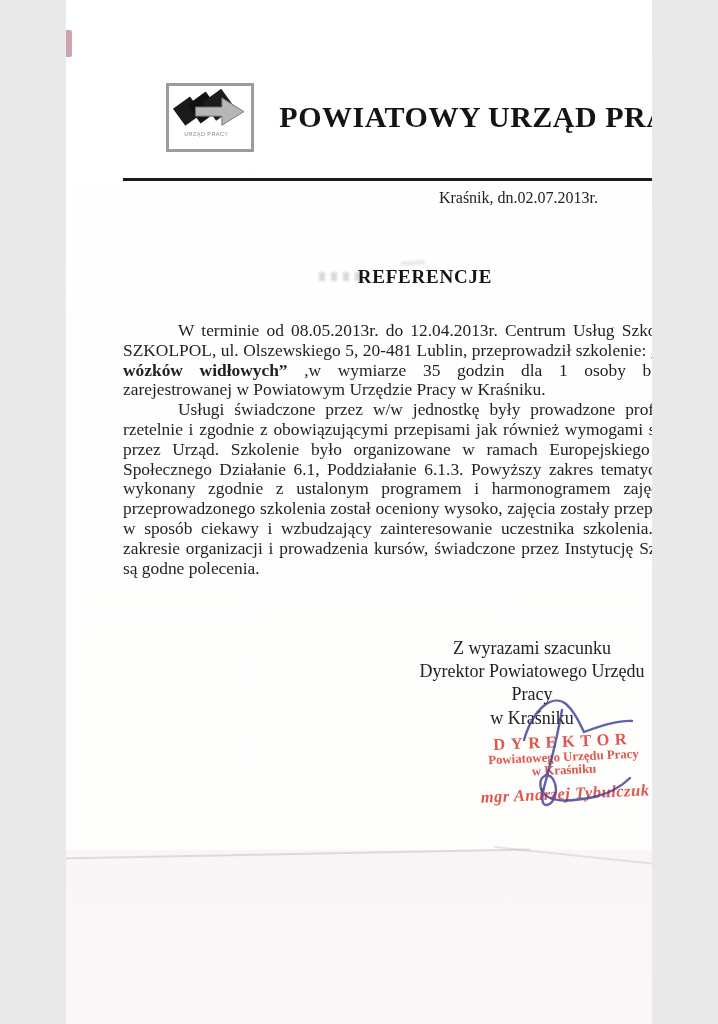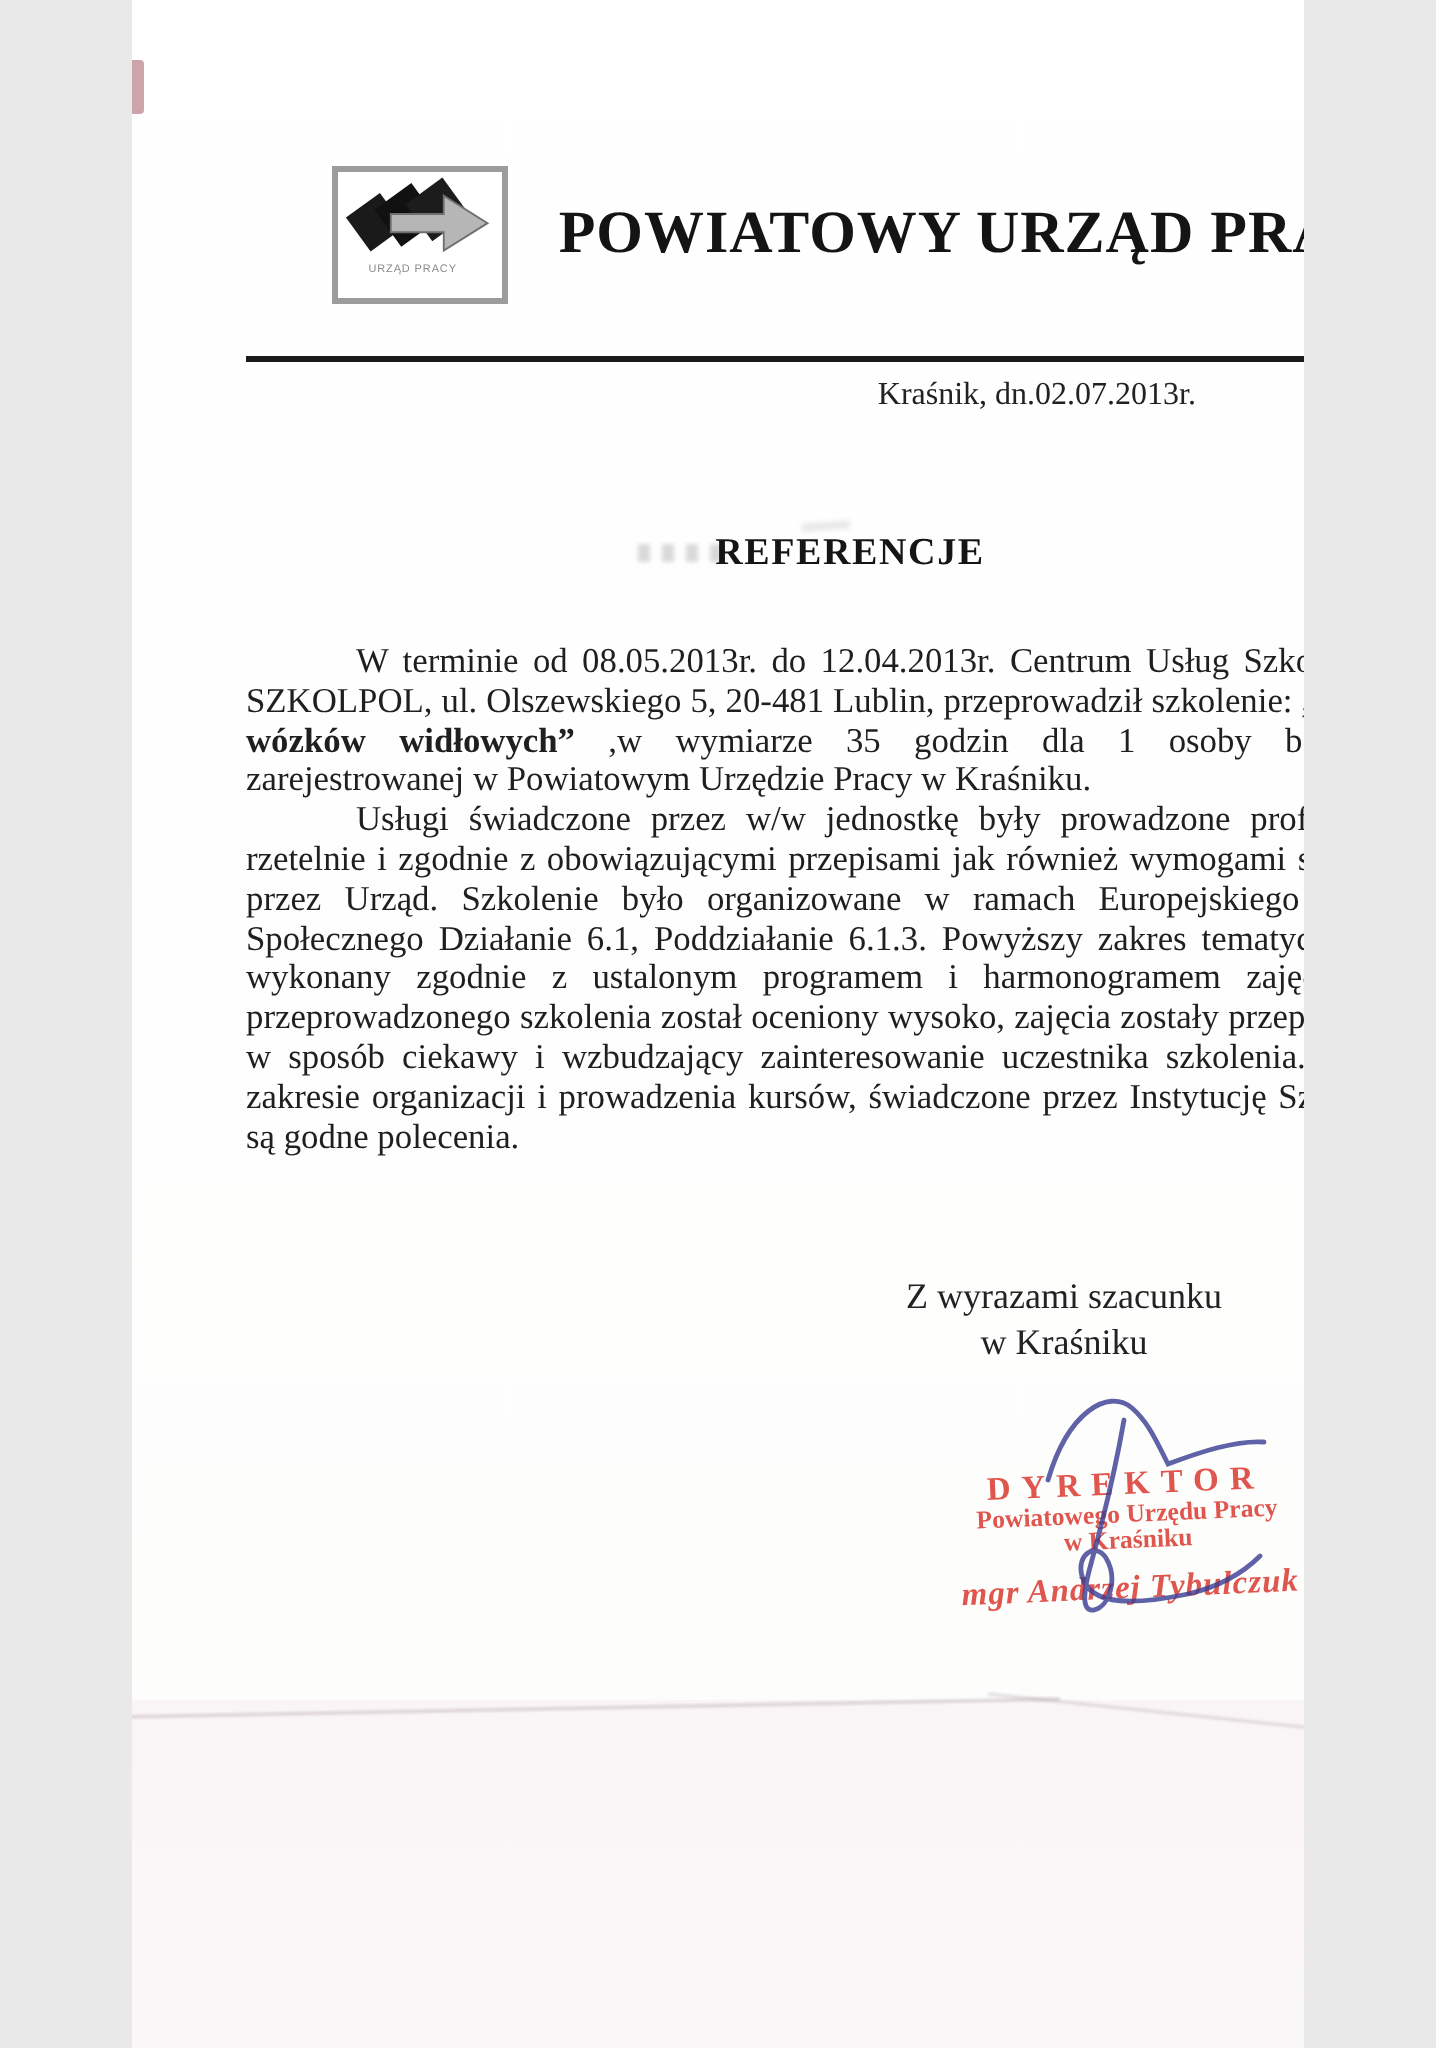--- a/index.html
+++ b/index.html
@@ -171,20 +171,21 @@
 
   <div class="doc-title">REFERENCJE</div>
 
   <div class="letter-body">
     <p><span>W terminie od 08.05.2013r. do 12.04.2013r. Centrum Usług Szkoleniowych SZKOLPOL, ul. Olszewskiego 5, 20-481 Lublin, przeprowadził szkolenie: </span><b>„Operator wózków widłowych”</b><span> ,w wymiarze 35 godzin dla 1 osoby bezrobotnej, zarejestrowanej w Powiatowym Urzędzie Pracy  w Kraśniku.</span></p>
     <p>Usługi świadczone przez w/w jednostkę były prowadzone profesjonalnie, rzetelnie i zgodnie z obowiązującymi przepisami jak również wymogami stawianymi przez Urząd. Szkolenie było organizowane w ramach Europejskiego Funduszu Społecznego Działanie 6.1, Poddziałanie 6.1.3. Powyższy zakres tematyczny został wykonany zgodnie z ustalonym programem i harmonogramem zajęć. Poziom przeprowadzonego szkolenia został oceniony wysoko, zajęcia zostały przeprowadzone w sposób ciekawy i wzbudzający zainteresowanie uczestnika szkolenia. Usługi w zakresie organizacji i prowadzenia kursów, świadczone przez Instytucję Szkoleniową są godne polecenia.</p>
   </div>
 
   <div class="closing-block">
     <div>Z wyrazami szacunku</div>
+    <div>Dyrektor Powiatowego Urzędu Pracy</div>
     <div>w Kraśniku</div>
   </div>
 
   <div class="stamp">
     <div class="stamp-l1">DYREKTOR</div>
     <div class="stamp-l2">Powiatowego Urzędu Pracy</div>
     <div class="stamp-l3">w Kraśniku</div>
     <div class="stamp-name">mgr Andrzej Tybulczuk</div>
   </div>
 

